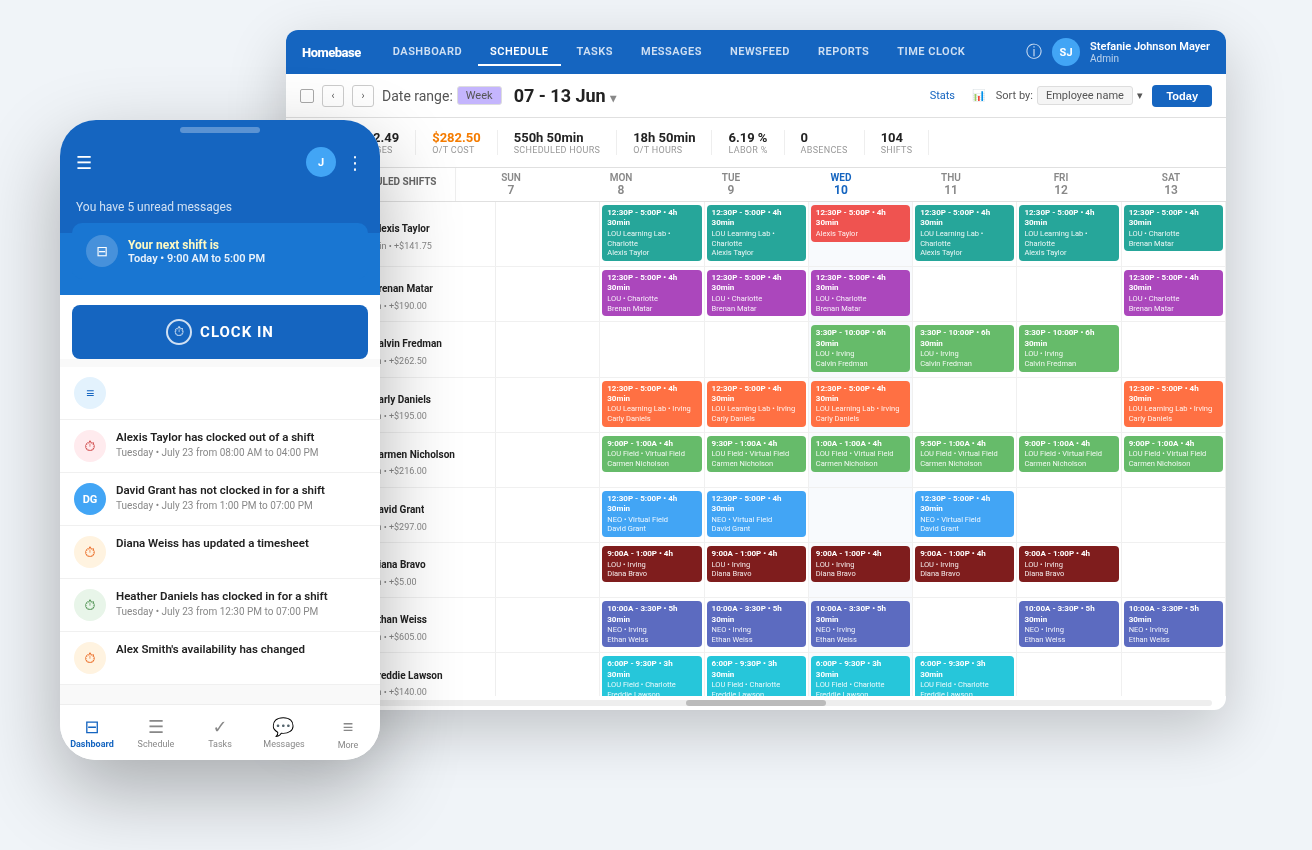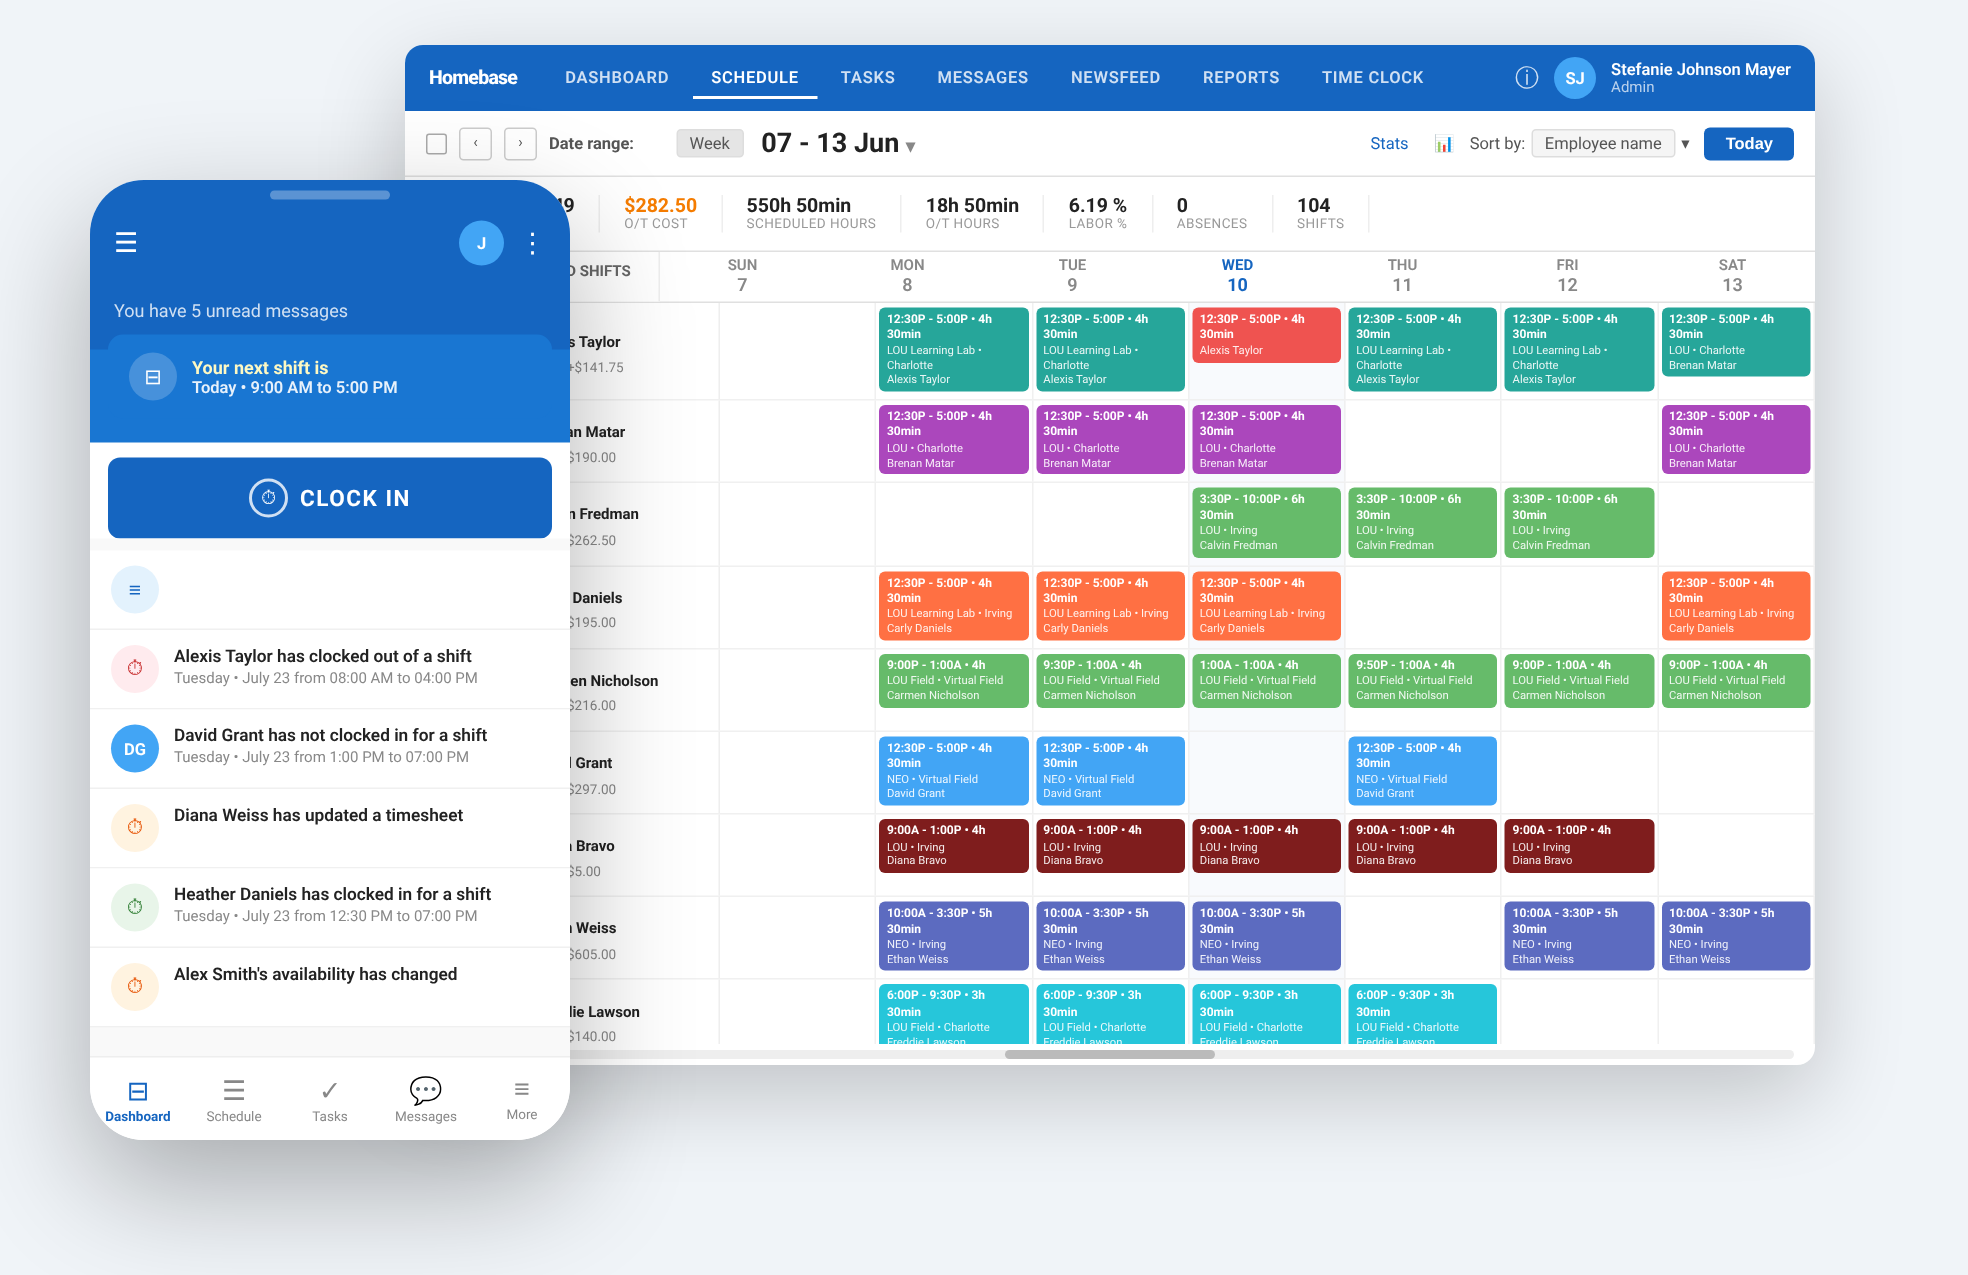--- a/index.html
+++ b/index.html
@@ -11,21 +11,21 @@
       overflow: hidden;
       display: flex;
       align-items: center;
       justify-content: center;
       position: relative;
     }
 
     
     .desktop-app {
       position: absolute;
-      left: 270px;
+      left: 286px;
       top: 30px;
       width: 940px;
       height: 680px;
       background: #fff;
       border-radius: 12px;
       box-shadow: 0 20px 60px rgba(0,0,0,0.2);
       overflow: hidden;
       display: flex;
       flex-direction: column;
       justify-content: flex-end;
@@ -130,31 +130,29 @@
       color: #555;
     }
     .toolbar-date-range {
       font-size: 12px;
       color: #555;
       display: flex;
       align-items: center;
       gap: 4px;
     }
     .toolbar-date-range .range-label {
-      font-size: 11px;
-      font-weight: bold;
+      font-size: 14px;
     }
     .toolbar-date-range .range-value {
-      background: #e5e5e5;
+      background: #c4b5fd;
       border: 1px solid #ddd;
       border-radius: 3px;
       padding: 2px 8px;
       font-size: 11px;
       cursor: pointer;
-      margin-left: 24px;
     }
     .toolbar-date-display {
       font-size: 18px;
       font-weight: 700;
       color: #222;
       margin-left: 4px;
     }
     .toolbar-chevron {
       font-size: 12px;
       color: #888;

